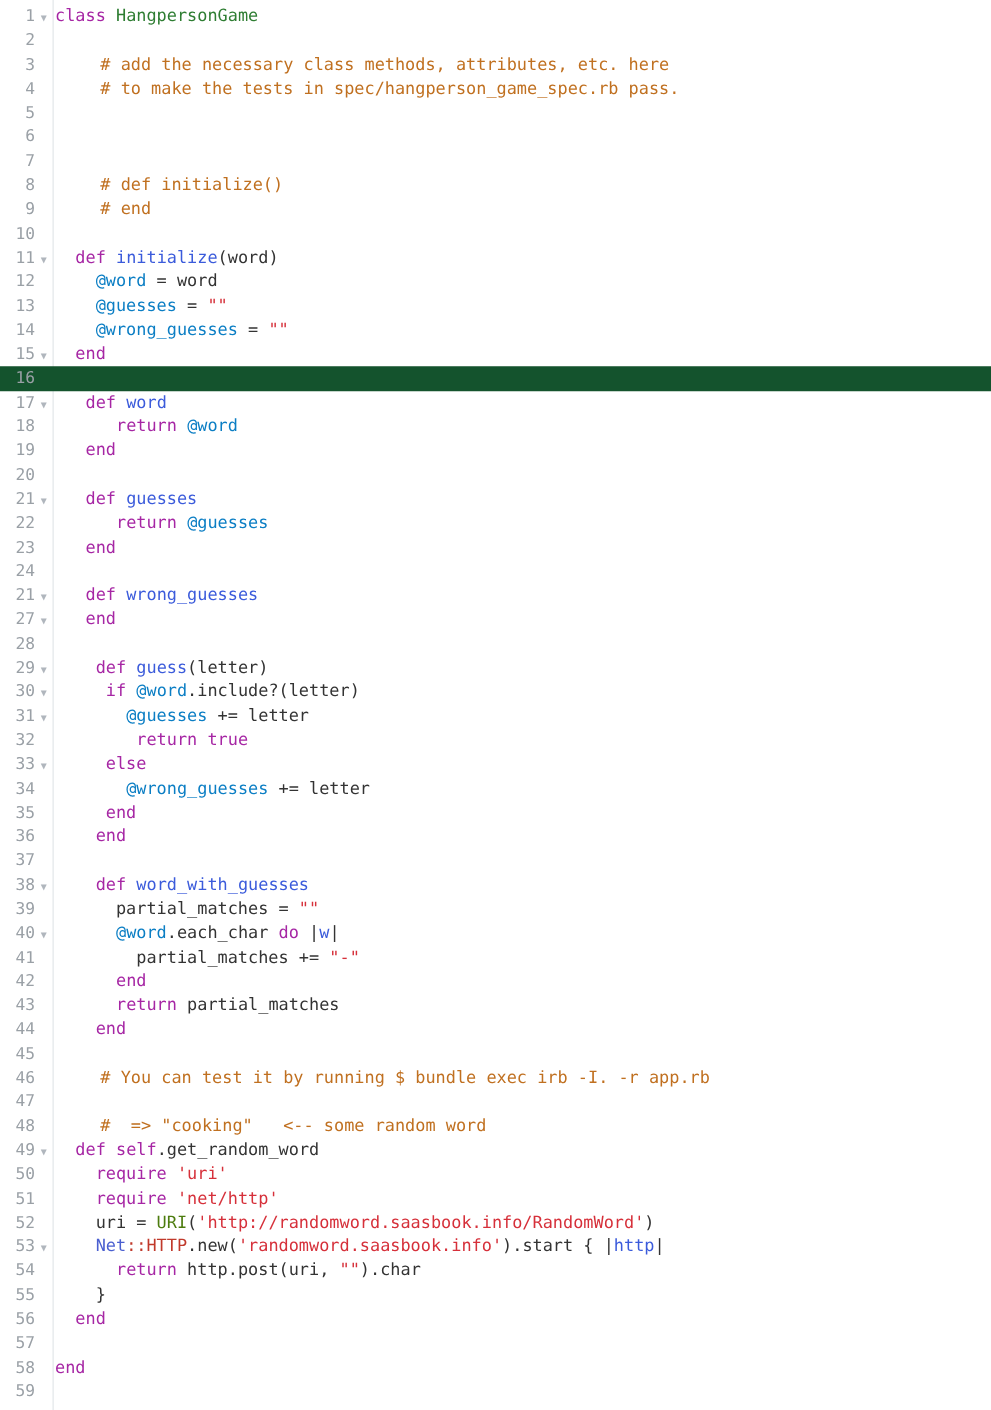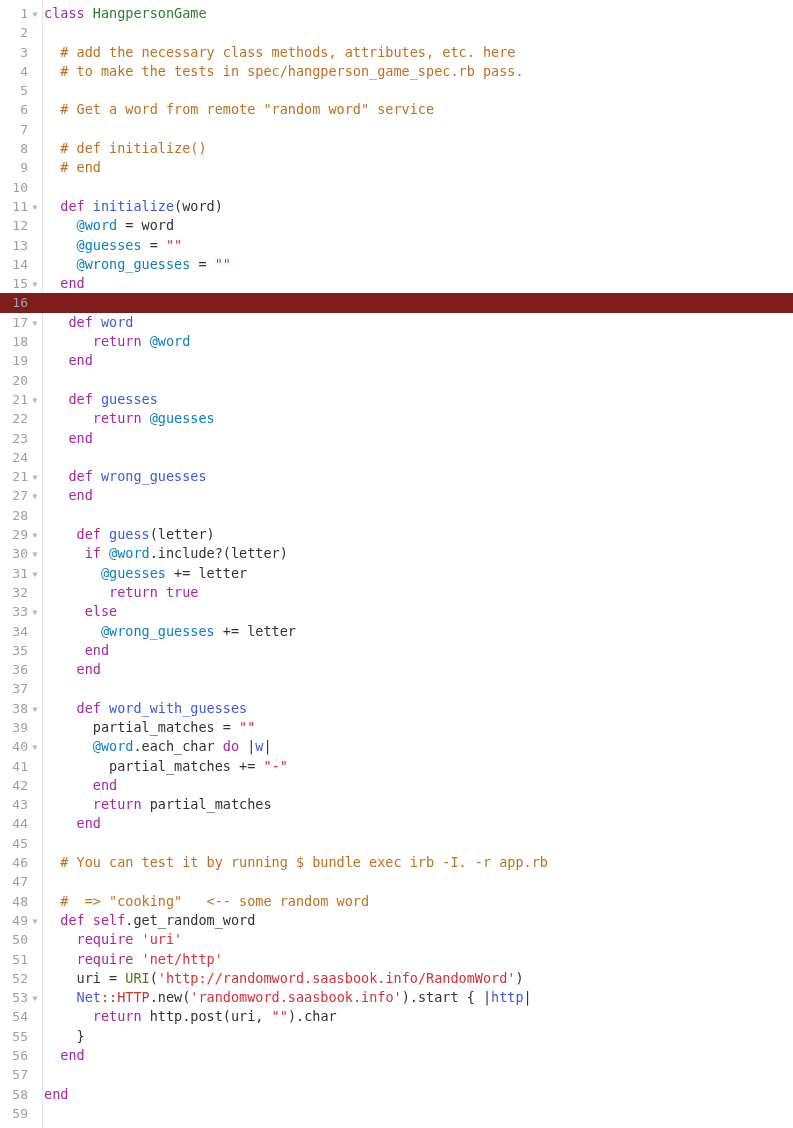--- a/index.html
+++ b/index.html
@@ -22,21 +22,21 @@
     height: 1128px;
     background: #ffffff;
     padding-top: 4px;
   }
   .row {
     position: relative;
     height: 19.3px;
     white-space: pre;
     display: block;
   }
-  .row.active { background: #7f1d1d; }
+  .row.active { background: #14532d; }
   .gutter {
     position: absolute;
     left: 0; top: 0;
     width: 42px;
     height: 19.3px;
     text-align: right;
     color: #9aa0a6;
     font-size: 13px;
     padding-right: 14px;
     user-select: none;
@@ -62,42 +62,42 @@
     position: absolute;
     left: 42px; top: 0;
     width: 1px;
     height: 1128px;
     background: #e4e7ea;
     z-index: 0;
   }
   
   .kw   { color: #a626a4; }
   .cls  { color: #2e7d32; }
-  .cmt  { color: #c07020; }
+  .cmt  { color: #c07020; margin-left: 20px; }
   .str  { color: #d6303a; }
   .ivar { color: #0b7ec4; }
   .fn   { color: #3b5bdb; }
   .const{ color: #4d7c0f; }
   .constr{ color: #c0392b; }
   .ns   { color: #4a5fd0; }
   .pln  { color: #333333; }
   .blockvar { color: #3b5bdb; }
 </style>
 </head>
 <body>
 
 <div id="editor">
   <div class="gutter-border"></div>
   <div id="rows">
       <div class="row"><div class="gutter">1</div><div class="fold">▼</div><div class="code"><span class="kw">class</span><span class="pln"> </span><span class="cls">HangpersonGame</span></div></div>
       <div class="row"><div class="gutter">2</div><div class="code"></div></div>
       <div class="row"><div class="gutter">3</div><div class="code"><span class="cmt">  # add the necessary class methods, attributes, etc. here</span></div></div>
       <div class="row"><div class="gutter">4</div><div class="code"><span class="cmt">  # to make the tests in spec/hangperson_game_spec.rb pass.</span></div></div>
       <div class="row"><div class="gutter">5</div><div class="code"></div></div>
-      <div class="row"><div class="gutter">6</div><div class="code"><span class="cmt">  # Get a word from remote "random word" service</span></div></div>
+      <div class="row"><div class="gutter">6</div></div>
       <div class="row"><div class="gutter">7</div><div class="code"></div></div>
       <div class="row"><div class="gutter">8</div><div class="code"><span class="cmt">  # def initialize()</span></div></div>
       <div class="row"><div class="gutter">9</div><div class="code"><span class="cmt">  # end</span></div></div>
       <div class="row"><div class="gutter">10</div><div class="code"></div></div>
       <div class="row"><div class="gutter">11</div><div class="fold">▼</div><div class="code"><span class="pln">  </span><span class="kw">def</span><span class="pln"> </span><span class="fn">initialize</span><span class="pln">(word)</span></div></div>
       <div class="row"><div class="gutter">12</div><div class="code"><span class="pln">    </span><span class="ivar">@word</span><span class="pln"> = word</span></div></div>
       <div class="row"><div class="gutter">13</div><div class="code"><span class="pln">    </span><span class="ivar">@guesses</span><span class="pln"> = </span><span class="str">""</span></div></div>
       <div class="row"><div class="gutter">14</div><div class="code"><span class="pln">    </span><span class="ivar">@wrong_guesses</span><span class="pln"> = </span><span class="str">""</span></div></div>
       <div class="row"><div class="gutter">15</div><div class="fold">▼</div><div class="code"><span class="pln">  </span><span class="kw">end</span></div></div>
       <div class="row active"><div class="gutter">16</div><div class="code"></div></div>

